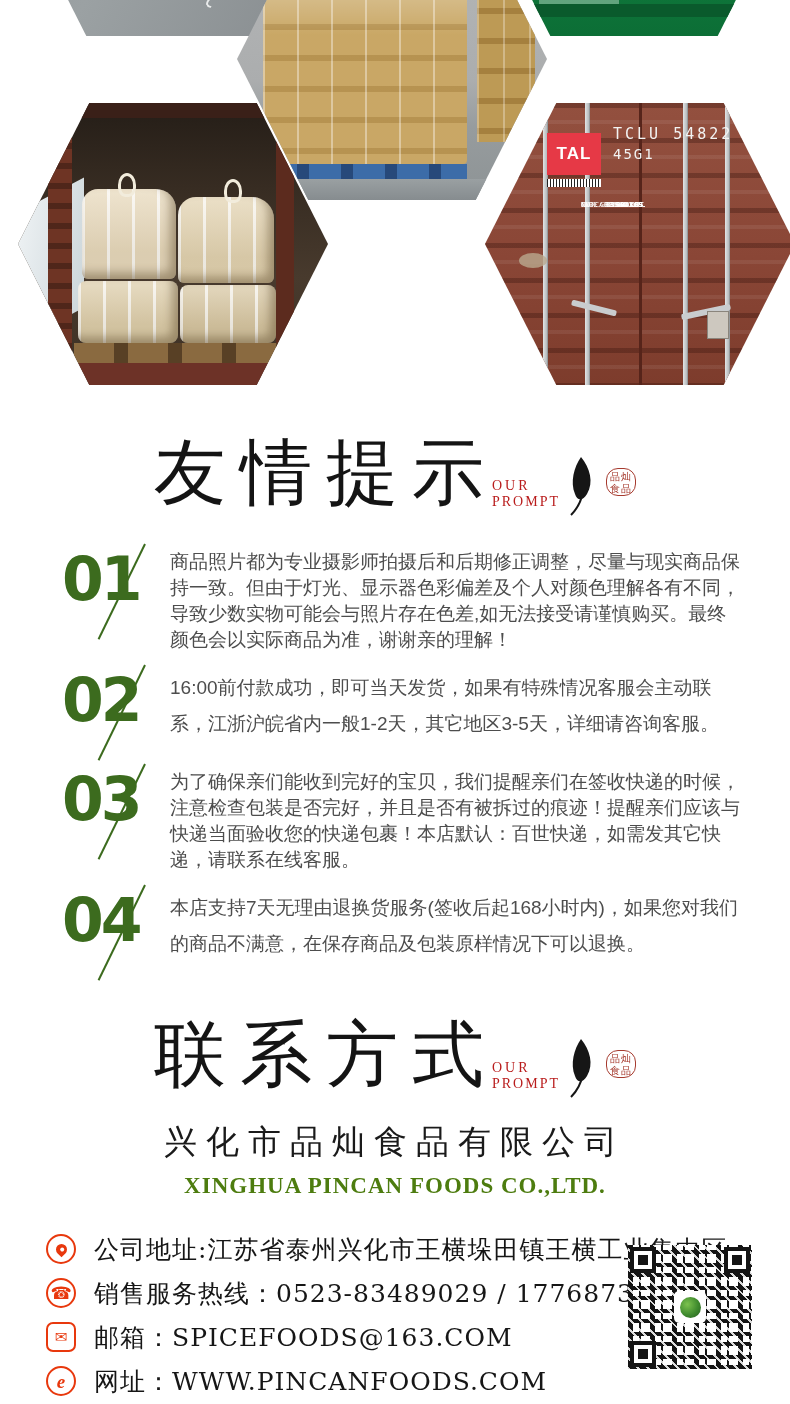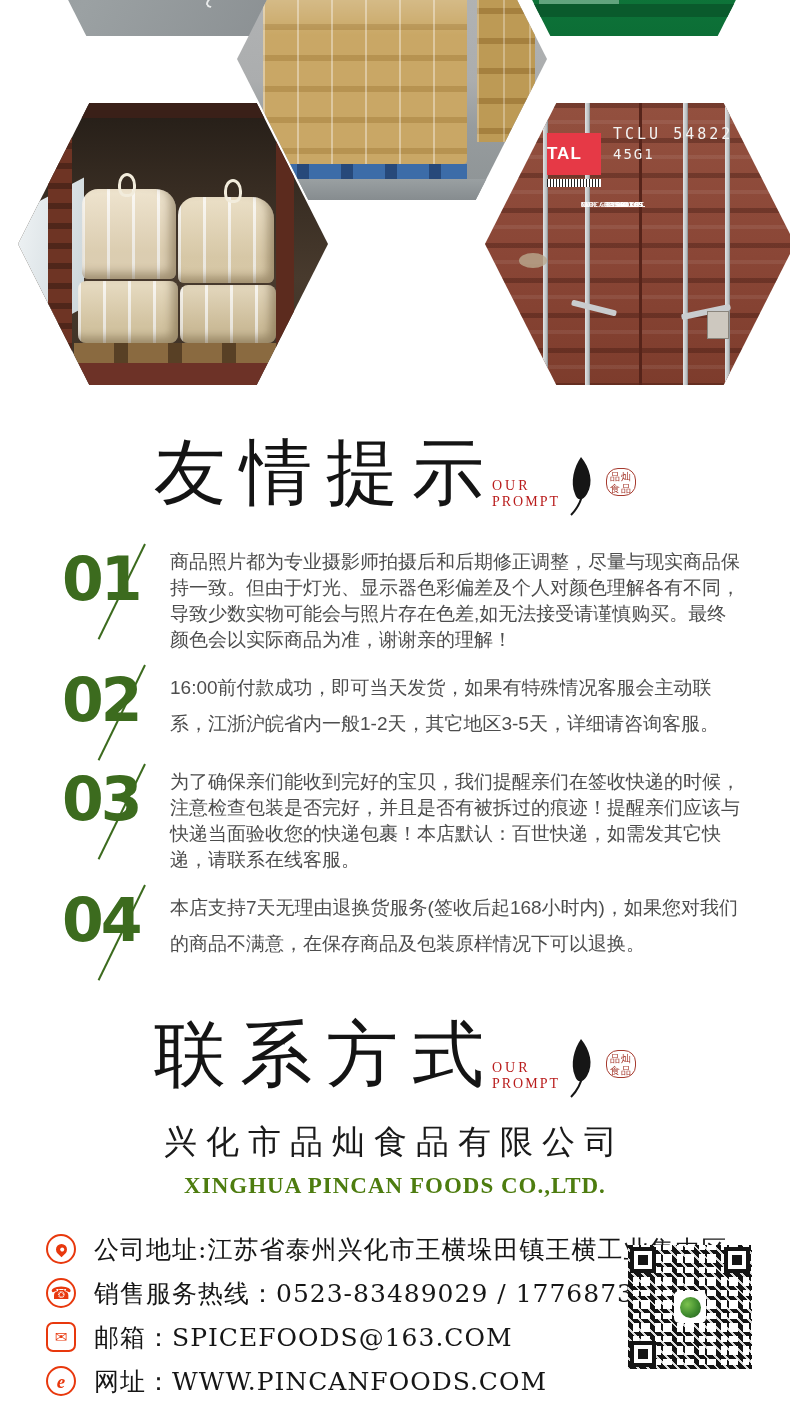--- a/index.html
+++ b/index.html
@@ -70,21 +70,21 @@
   .hex-doors{left:485px;top:103px;background:
       repeating-linear-gradient(180deg,rgba(50,16,10,.32) 0 5px,rgba(0,0,0,0) 5px 17px,rgba(255,255,255,.07) 17px 21px,rgba(0,0,0,0) 21px 35px),
       linear-gradient(180deg,#93503f 0%,#8a4636 55%,#7d3c2c 100%);}
   .hex-doors .gap{left:154px;top:0;width:3px;height:282px;background:#56241a;}
   .hex-doors .rod{top:0;width:5px;height:282px;background:linear-gradient(90deg,#e2e5e6,#b9bdbf 70%,#84888a);}
   .rod-1{left:58px;} .rod-2{left:100px;} .rod-3{left:198px;} .rod-4{left:240px;}
   .hex-doors .handle{height:6px;background:#c9ccce;border-radius:2px;}
   .handle-l{left:86px;top:202px;width:46px;transform:rotate(14deg);}
   .handle-r{left:196px;top:206px;width:50px;transform:rotate(-12deg);}
   .hex-doors .tal-badge{left:62px;top:30px;width:54px;height:42px;background:#e63946;
-    color:#fff;font:700 17px/42px "Liberation Sans",sans-serif;text-align:left;letter-spacing:1px;}
+    color:#fff;font:700 17px/42px "Liberation Sans",sans-serif;text-align:center;letter-spacing:1px;}
   .hex-doors .tal-barcode{left:62px;top:76px;width:54px;height:8px;background-color:#fff;
     background-image:repeating-linear-gradient(90deg,#222 0 1px,transparent 1px 3px);}
   .hex-doors .code1{left:128px;top:24px;color:#f2f3f3;font:400 15px/1 "DejaVu Sans Mono",monospace;letter-spacing:3px;}
   .hex-doors .code2{left:128px;top:44px;color:#f2f3f3;font:400 14px/1 "DejaVu Sans Mono",monospace;letter-spacing:2px;text-align:center;}
   .hex-doors .specs{left:96px;top:96px;width:204px;color:rgba(255,255,255,.93);
     font:400 6.5px/1.9 "DejaVu Sans",sans-serif;}
   .hex-doors .specs .srow{position:static;display:flex;}
   .hex-doors .specs .sl{width:76px;}
   .hex-doors .specs .sa{width:64px;text-align:right;}
   .hex-doors .specs .sb{width:64px;text-align:right;}

